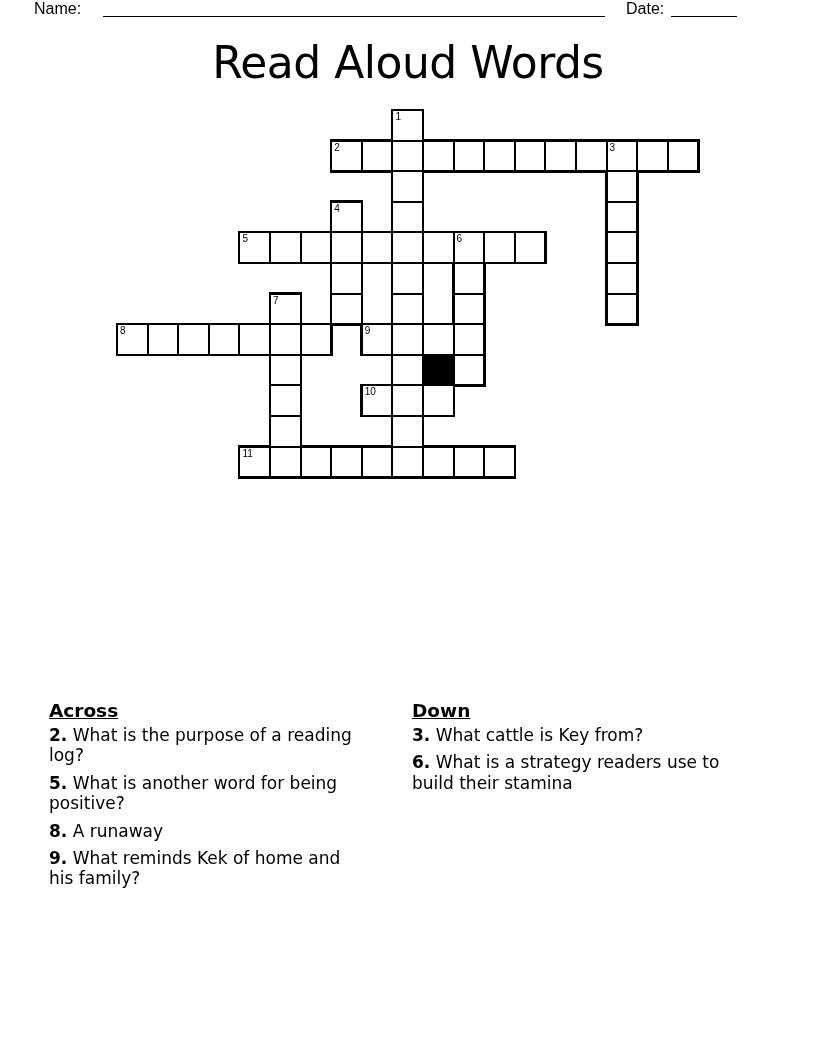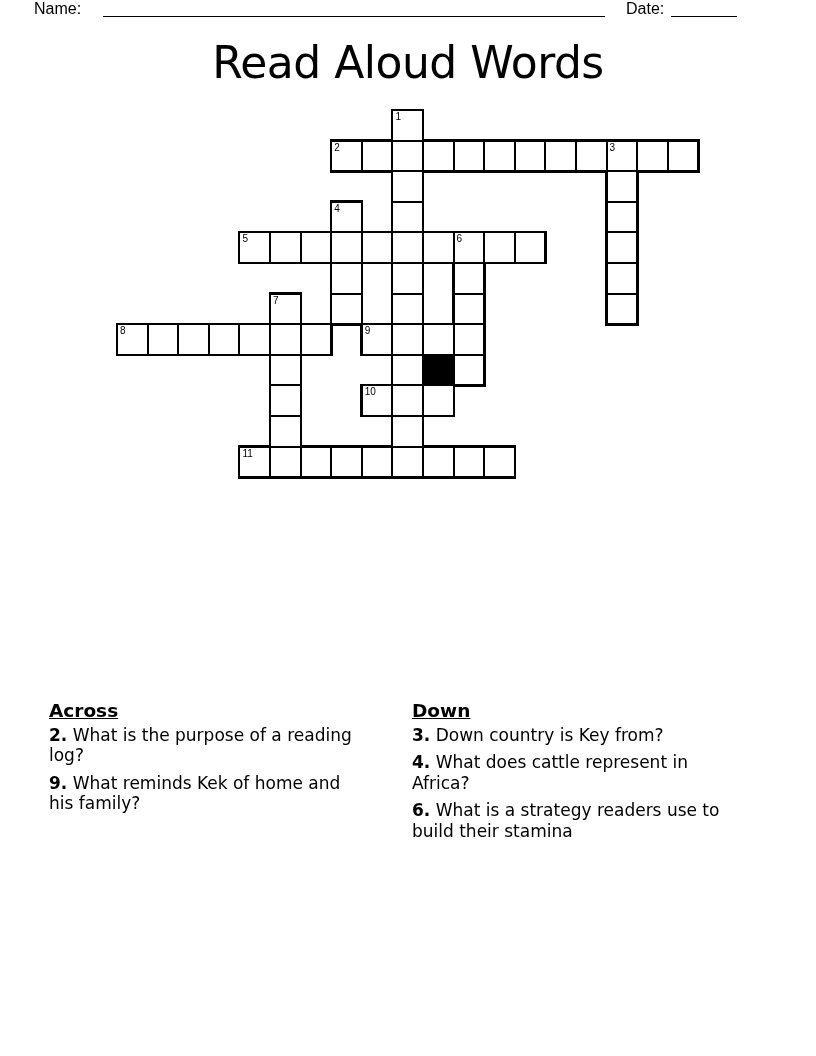--- a/index.html
+++ b/index.html
@@ -188,23 +188,24 @@
     <div class="cell" style="left: 274.4px; top: 335.6px; width: 32.6px; height: 32.6px;"></div>
     <div class="cell" style="left: 305px; top: 335.6px; width: 32.6px; height: 32.6px;"></div>
     <div class="cell" style="left: 335.6px; top: 335.6px; width: 32.6px; height: 32.6px;"></div>
     <div class="cell" style="left: 366.2px; top: 335.6px; width: 32.6px; height: 32.6px;"></div>
   </div>
 
 <div id="clues-left" class="clue-col">
   <div class="clue-heading">Across</div>
 <p class="clue"><b>2.</b><span> What is the purpose of a reading
 log?</span></p>
+    <p class="clue"><b>5.</b><span> What is another word for being
+positive?</span></p>
+    <p class="clue"><b>8.</b><span> A runaway</span></p>
     <p class="clue"><b>9.</b><span> What reminds Kek of home and
 his family?</span></p>
   </div>
 <div id="clues-right" class="clue-col">
     <div class="clue-heading">Down</div>
-    <p class="clue"><b>3.</b><span> Down country is Key from?</span></p>
-    <p class="clue"><b>4.</b><span> What does cattle represent in
-Africa?</span></p>
+    <p class="clue"><b>3.</b><span> What cattle is Key from?</span></p>
     <p class="clue"><b>6.</b><span> What is a strategy readers use to
 build their stamina</span></p>
   </div>
 
 </body></html>

